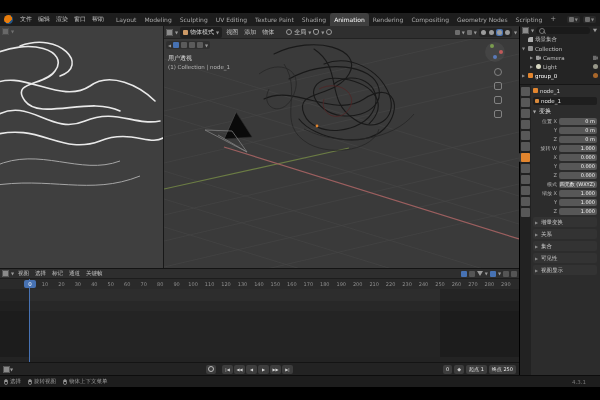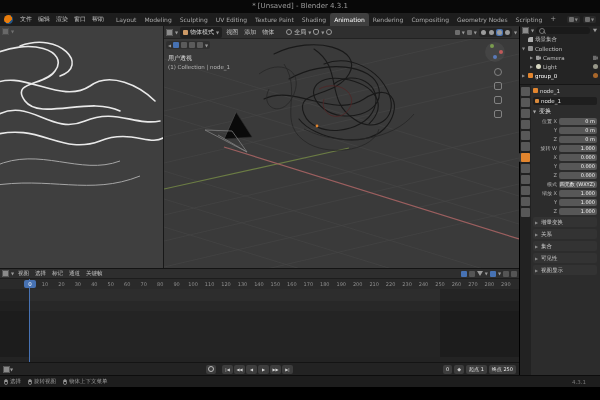--- a/index.html
+++ b/index.html
@@ -145,21 +145,20 @@
             background:linear-gradient(#9a9a9a 40%,transparent 40%);}
   .hint-label{font-size:5.5px;color:#9b9b9b;white-space:nowrap;}
   .version{margin-left:auto;font-size:5.5px;color:#777;margin-right:10px;}
   svg{display:block;}
 </style>
 </head>
 <body>
 
 <div id="stage">
 
-  <div class="abs titlebar">* [Unsaved] - Blender 4.3.1</div>
 
   <div class="abs topbar">
     <div class="blender-logo"></div>
 
       <div class="menu-item"><span>文件</span></div>
 
       <div class="menu-item"><span>编辑</span></div>
 
       <div class="menu-item"><span>渲染</span></div>
 

